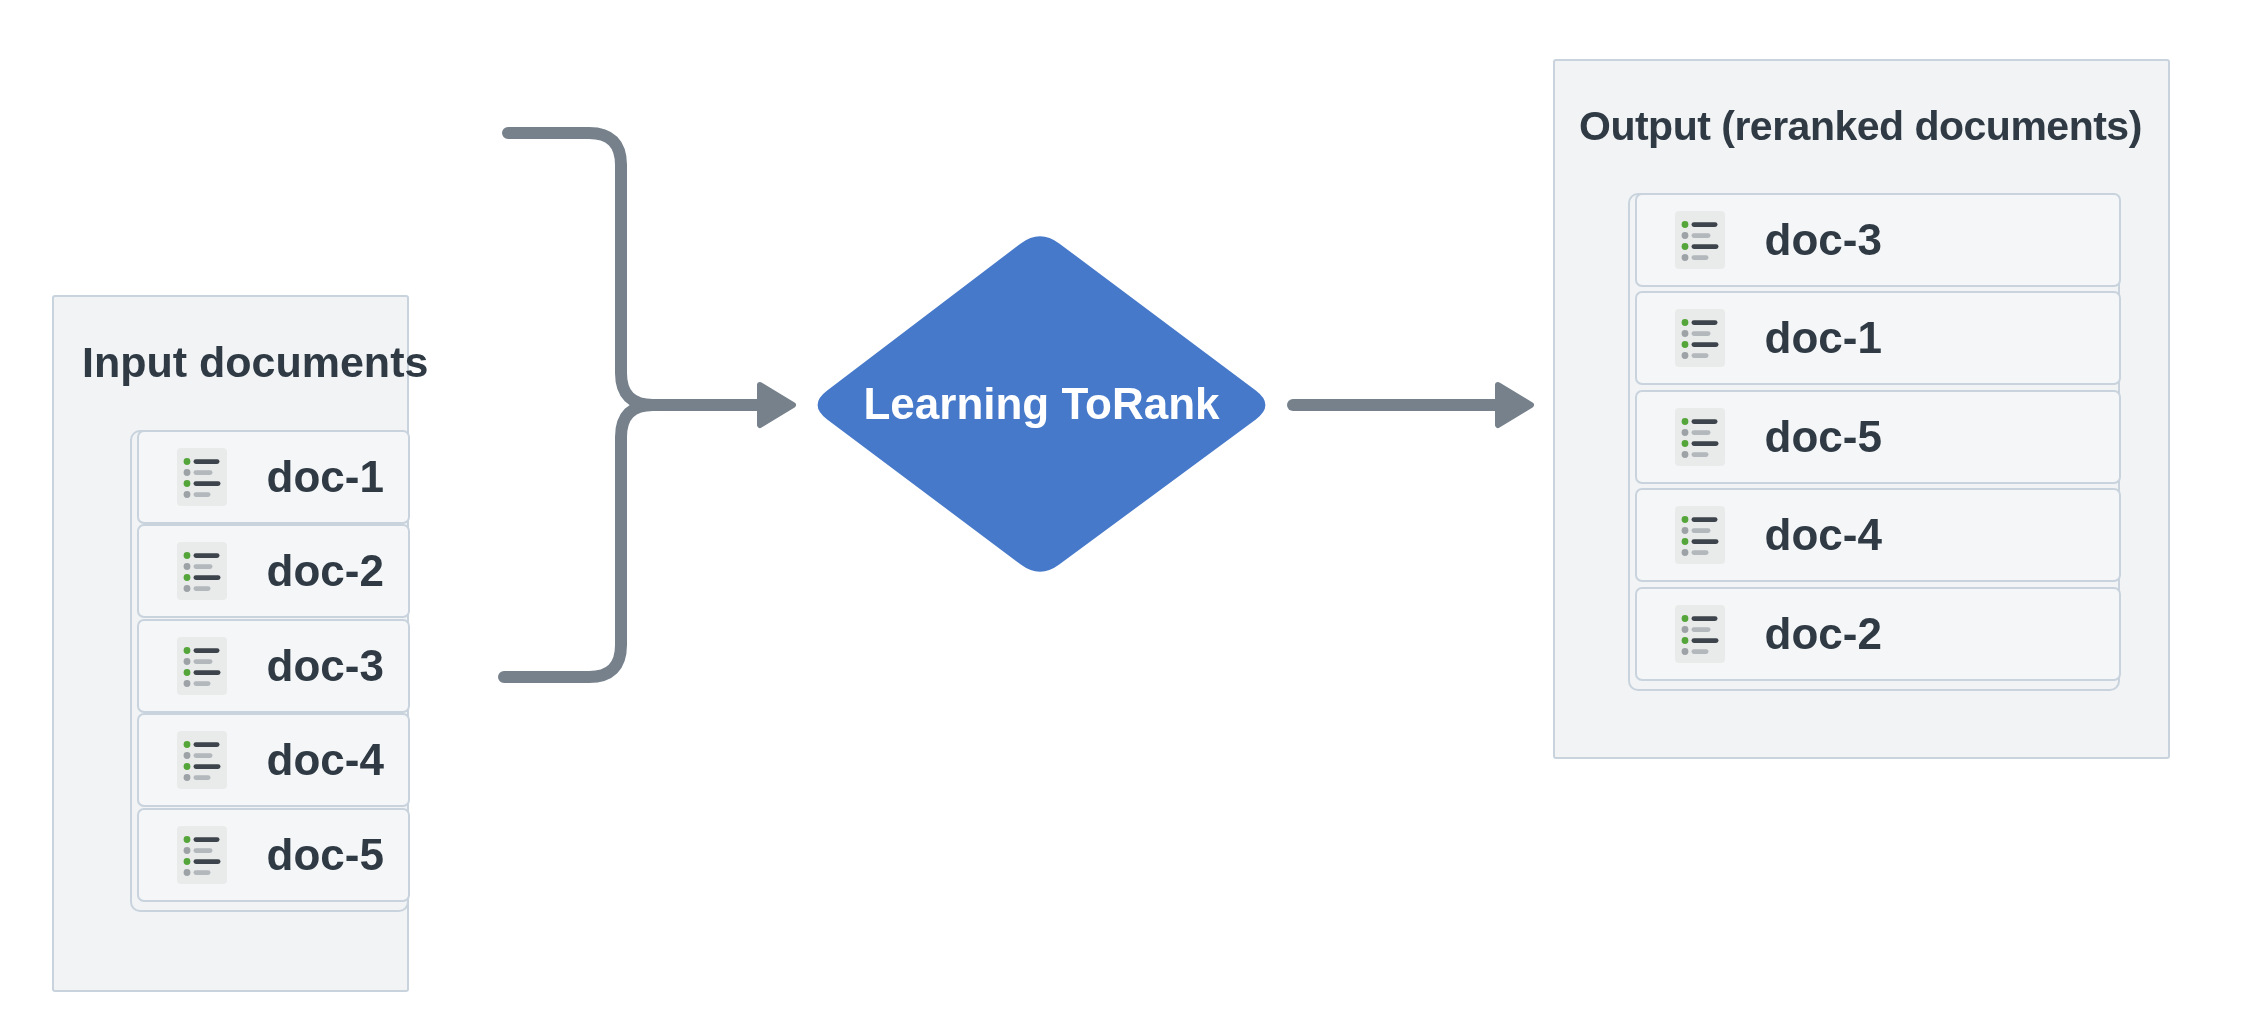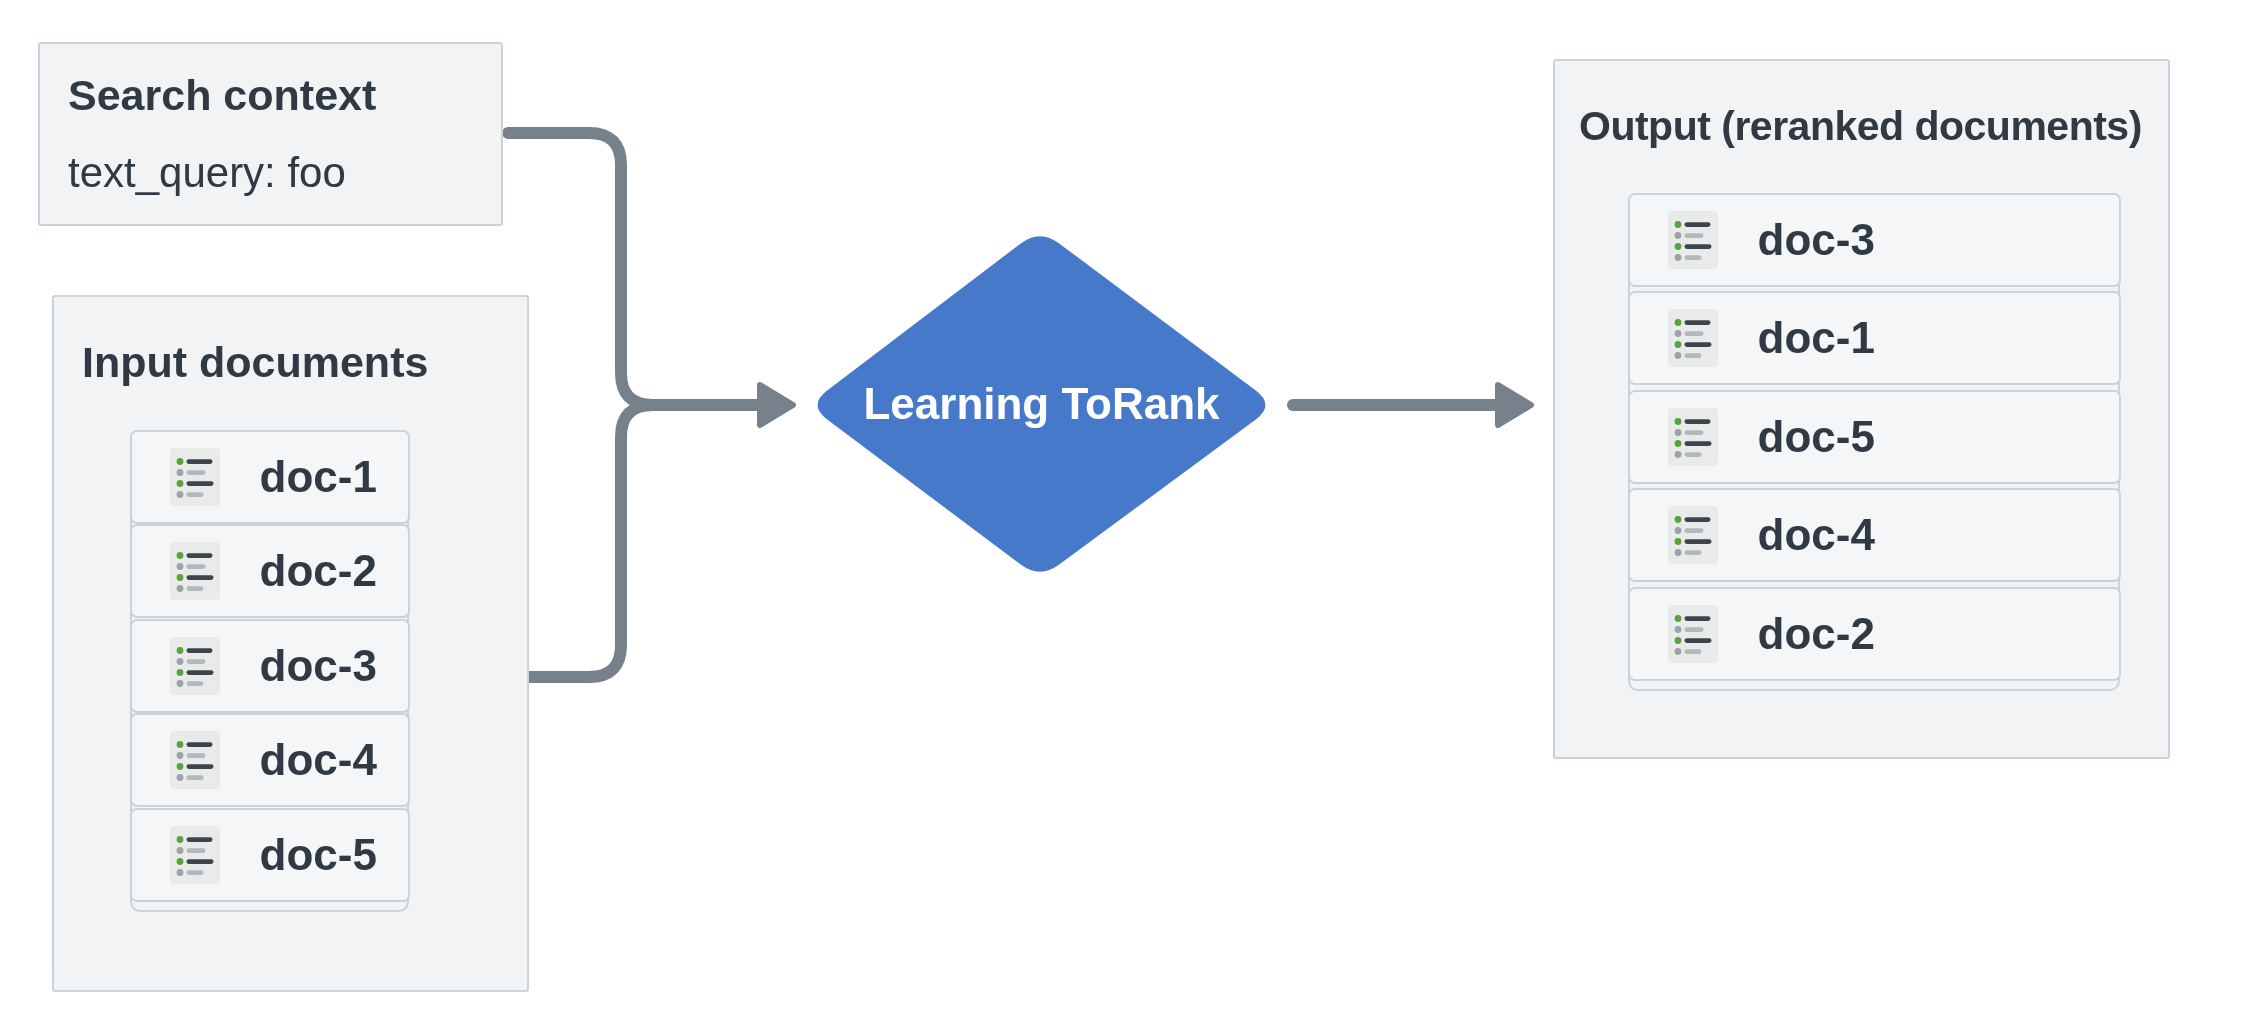--- a/index.html
+++ b/index.html
@@ -28,21 +28,21 @@
   }
 
   
   .panel {
     position: absolute;
     background: var(--box-bg);
     border: 2.5px solid var(--box-border);
     border-radius: 3px;
   }
   #search-panel { left: 38px;   top: 42px;  width: 465px; height: 184px; }
-  #input-panel  { left: 52px;   top: 295px; width: 477px; height: 697px; }
+  #input-panel  { left: 52px;   top: 295px; width: 357px; height: 697px; }
   #output-panel { left: 1553px; top: 43px;  width: 617px; height: 700px; margin-top: 16px; }
 
   .panel-title {
     font-weight: bold;
     font-size: 43px;
     line-height: 50px;
     white-space: nowrap;
   }
   #search-panel .panel-title { margin: 26px 0 0 28px; }
   #search-query {
@@ -52,21 +52,21 @@
     white-space: nowrap;
   }
   #input-panel .panel-title  { margin: 40px 0 0 28px; }
   #output-panel .panel-title { margin: 40px 0 0 24px; font-size: 41px; letter-spacing: -0.5px; }
 
   
   .doc-list {
     border: 2.5px solid var(--box-border);
     border-radius: 10px;
     background: var(--box-bg);
-    padding: 0 0 8px 0;
+    padding: 0 0 8px 7px;
   }
   #input-panel .doc-list  { margin: 43px 0 0 76px; width: 279px; --row-gap: 3px; }
   #output-panel .doc-list { margin: 42px 0 0 73px; width: 492px; --row-gap: 7px; }
 
   .doc-row {
     height: 94px;
     background: var(--row-bg);
     border: 2.5px solid var(--box-border);
     border-radius: 7px;
     margin: -2.5px -2.5px var(--row-gap) -2.5px;
@@ -136,24 +136,20 @@
 
     <path class="diamond-shape" d="M 1059.2 243.4 L 1255.8 390.6 Q 1275 405 1255.8 419.4
              L 1059.2 564.6 Q 1040 579 1020.8 564.6
              L 827.2 419.4 Q 808 405 827.2 390.6
              L 1020.8 243.4 Q 1040 229 1059.2 243.4 Z"></path>
 
     <path class="arrow-line" d="M 1293 405 H 1498"></path>
     <polygon class="arrow-head" points="1498,385 1531,405 1498,425"></polygon>
   </svg>
 
-  <div class="panel" id="search-panel">
-    <div class="panel-title">Search context</div>
-    <div id="search-query">text_query: foo</div>
-  </div>
 
   <div class="panel" id="input-panel">
     <div class="panel-title">Input documents</div>
     <div class="doc-list">
 
         <div class="doc-row">
           <svg class="doc-icon" viewBox="0 0 50 58" xmlns="http://www.w3.org/2000/svg">
             <rect x="0" y="0" width="50" height="58" rx="4" style="fill:var(--icon-bg)"></rect>
             <circle cx="10" cy="13.5" r="3.4" style="fill:var(--icon-green)"></circle>
             <rect x="16.5" y="11.2" width="26" height="4.8" rx="2.4" style="fill:var(--icon-dark-line)"></rect>

